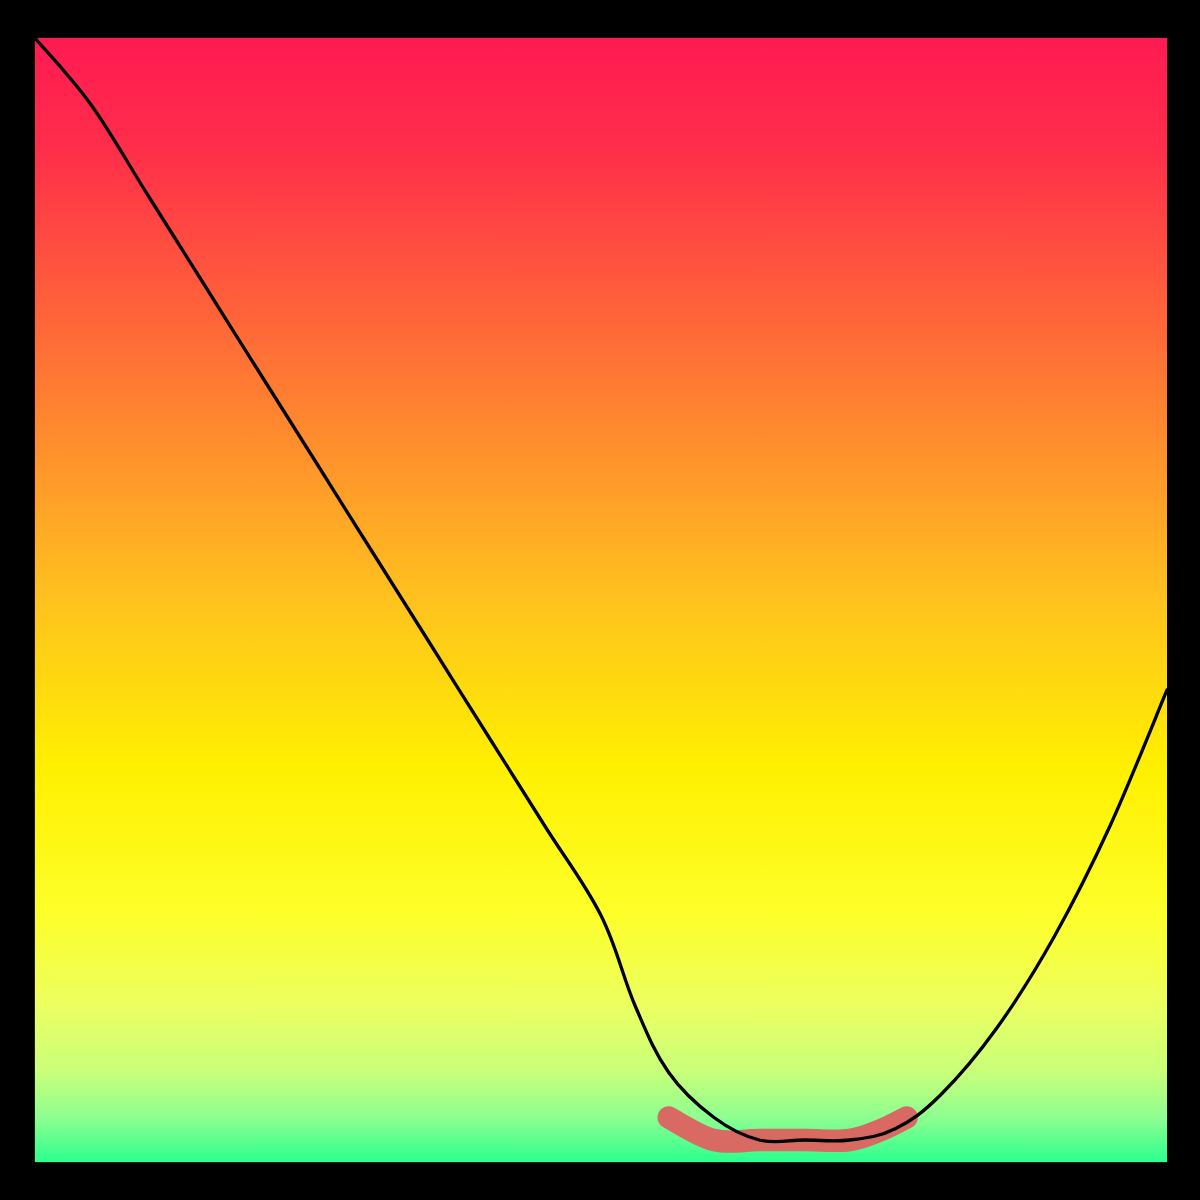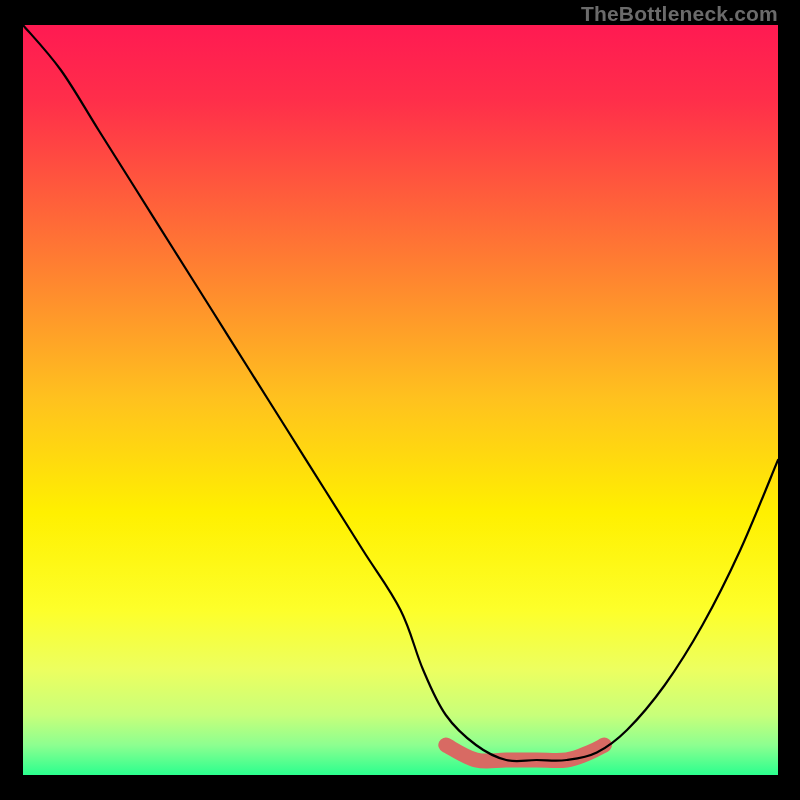--- a/index.html
+++ b/index.html
@@ -35,21 +35,20 @@
     font-size: 21px;
     font-weight: 600;
     color: #6b6b6b;
     letter-spacing: 0.2px;
   }
 </style>
 </head>
 <body>
 
 <div class="frame">
-  <div class="watermark">TheBottleneck.com</div>
   <div class="plot-area">
     <svg class="gradient" viewBox="0 0 755 750" preserveAspectRatio="none">
       <defs>
         <linearGradient id="bg" x1="0" y1="0" x2="0" y2="1">
             <stop offset="0%" stop-color="#ff1a52"></stop>
             <stop offset="10%" stop-color="#ff2e4a"></stop>
             <stop offset="22%" stop-color="#ff5a3c"></stop>
             <stop offset="35%" stop-color="#ff8a2e"></stop>
             <stop offset="50%" stop-color="#ffc21e"></stop>
             <stop offset="65%" stop-color="#fff000"></stop>

